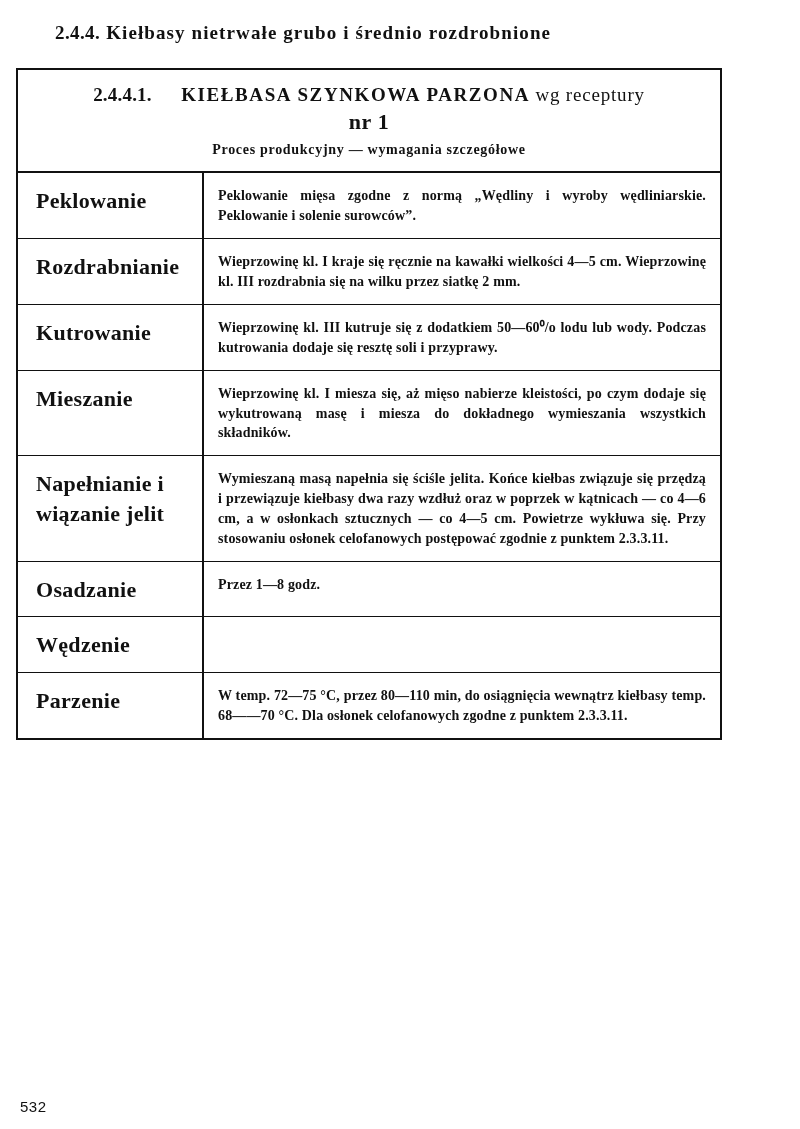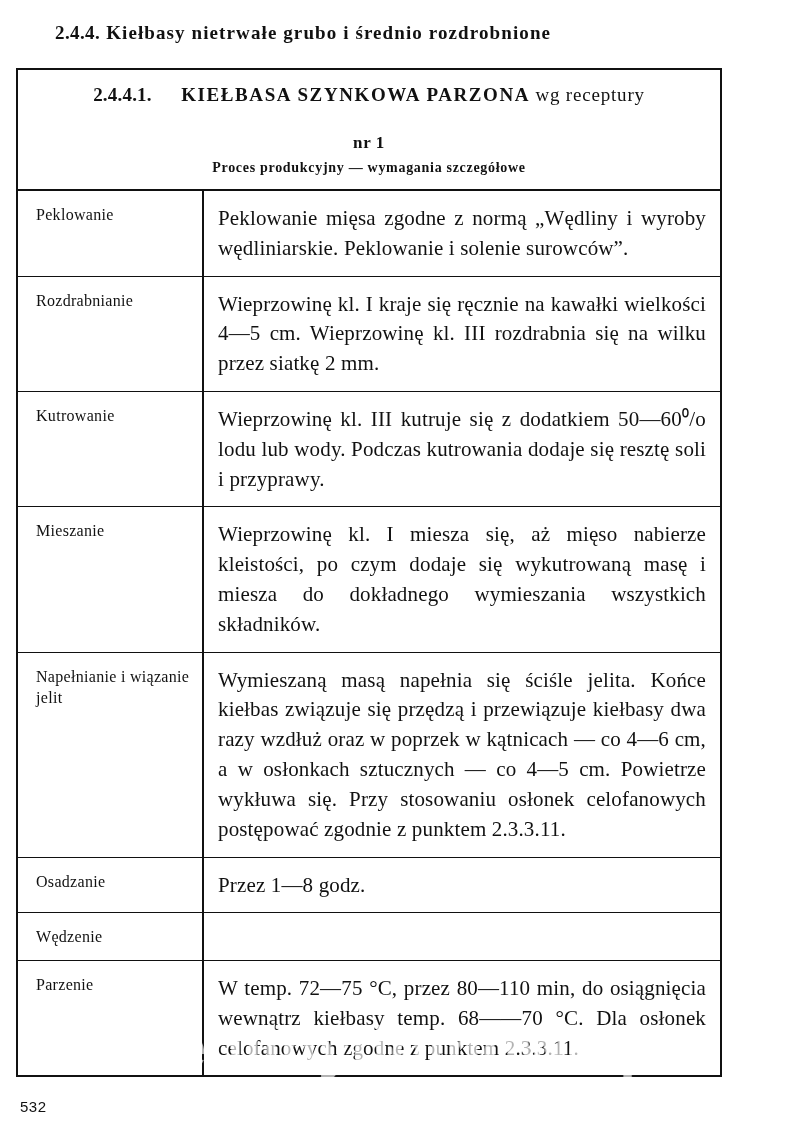--- a/index.html
+++ b/index.html
@@ -68,25 +68,24 @@
   .head-line1 .name {
     font-weight: bold;
     letter-spacing: 1.6px;
     margin-left: 24px;
   }
   .head-line1 .suffix {
     font-weight: normal;
     letter-spacing: 0.8px;
   }
   .head-line2 {
-    font-size: 17px;
+    font-size: 22px;
     font-weight: bold;
     letter-spacing: 0.6px;
     line-height: 1.3;
-    margin-top: 24px;
   }
   .head-line3 {
     font-size: 14px;
     font-weight: bold;
     letter-spacing: 0.7px;
     margin-top: 5px;
     line-height: 1.3;
   }
 
   .row {
@@ -95,33 +94,35 @@
   }
   .row:last-child {
     border-bottom: none;
   }
   .cell-label {
     width: 186px;
     flex: 0 0 186px;
     box-sizing: border-box;
     border-right: 2px solid #111;
     padding: 13px 8px 12px 18px;
-    font-size: 16px;
+    font-size: 22px;
     letter-spacing: 0.3px;
     line-height: 1.35;
+    font-weight: bold;
   }
   .cell-text {
     flex: 1 1 auto;
     box-sizing: border-box;
     padding: 13px 14px 12px 14px;
-    font-size: 21px;
+    font-size: 14px;
     line-height: 1.42;
     text-align: justify;
     letter-spacing: 0.15px;
     hyphens: none;
+    font-weight: bold;
   }
 
   .page-number {
     position: absolute;
     left: 20px;
     top: 1098px;
     font-size: 15px;
     font-family: "Liberation Sans", sans-serif;
     letter-spacing: 0.5px;
   }

